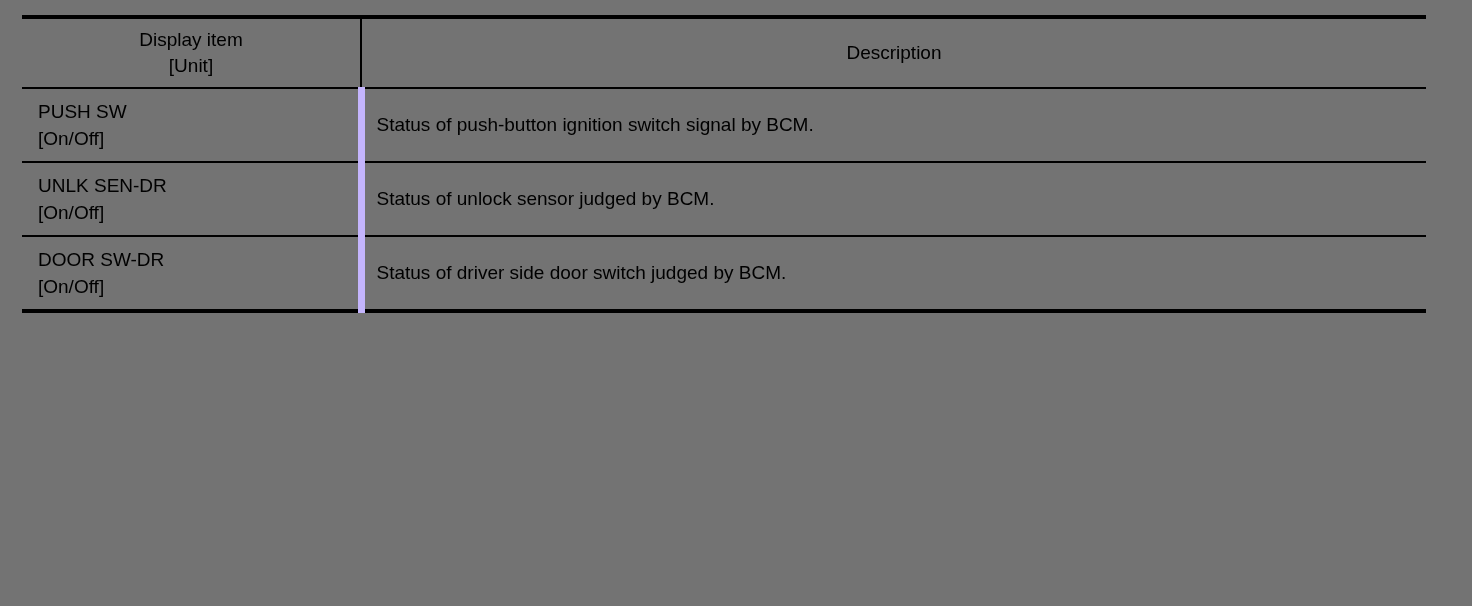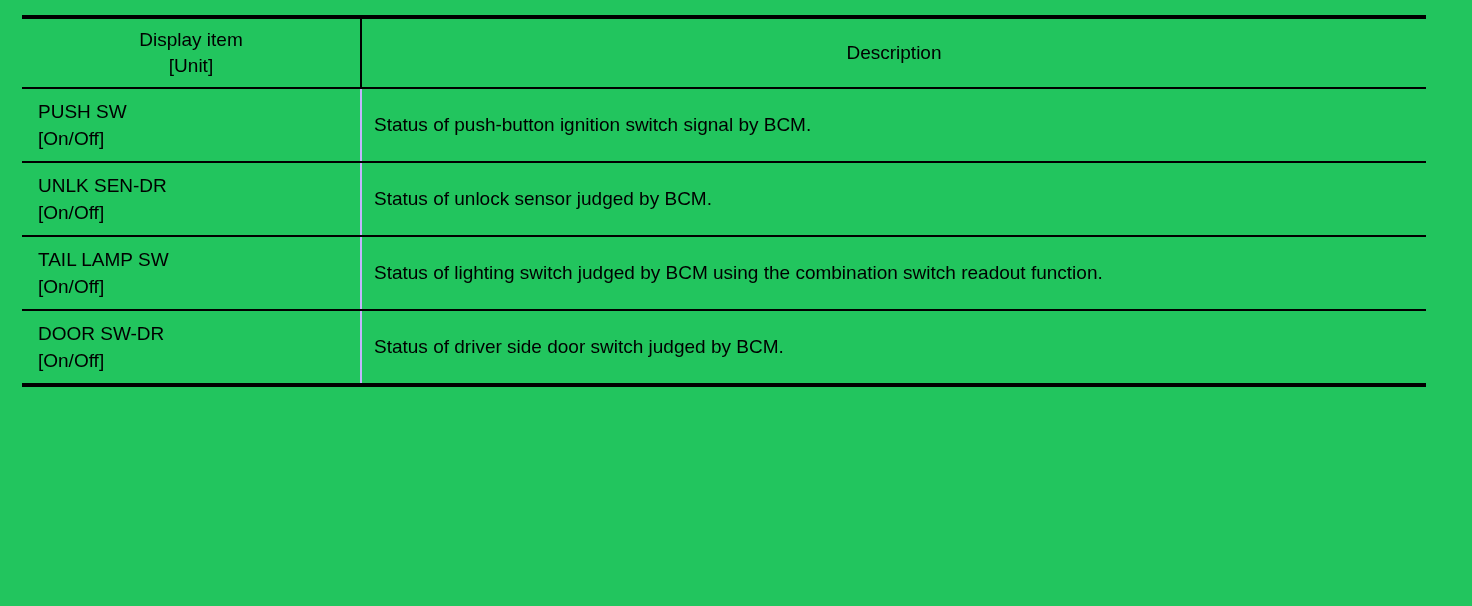--- a/index.html
+++ b/index.html
@@ -11,21 +11,21 @@
     width: 1472px;
     height: 606px;
     overflow: hidden;
     font-family: "Liberation Sans", sans-serif;
     color: #000000;
   }
   .page {
     position: relative;
     width: 1472px;
     height: 606px;
-    background: #22c55e;
+    background: #737373;
   }
   .spec-table {
     position: absolute;
     left: 22px;
     top: 15px;
     width: 1404px;
     border-collapse: collapse;
     table-layout: fixed;
     border-top: 4px solid #000000;
     border-bottom: 4px solid #000000;
@@ -63,21 +63,21 @@
 
   
   tr.data-row td {
     height: 72px;
     border-bottom: 2px solid #000000;
   }
   tr.data-row:last-child td {
     border-bottom: none;
   }
   td.cell-item {
-    border-right: 2px solid #c4b5fd;
+    border-right: 7px solid #c4b5fd;
     padding: 0 8px 0 16px;
     text-align: left;
     font-size: 19px;
     line-height: 27px;
   }
   td.cell-desc {
     padding: 0 10px 0 12px;
     text-align: left;
     font-size: 19px;
     line-height: 26px;
@@ -118,29 +118,20 @@
         <td class="cell-item">
           <span class="item-name">UNLK SEN-DR</span>
           <span class="item-unit">[On/Off]</span>
         </td>
         <td class="cell-desc">
           <span class="desc-text">Status of unlock sensor judged by BCM.</span>
         </td>
       </tr>
       <tr class="data-row">
         <td class="cell-item">
-          <span class="item-name">TAIL LAMP SW</span>
-          <span class="item-unit">[On/Off]</span>
-        </td>
-        <td class="cell-desc">
-          <span class="desc-text">Status of lighting switch judged by BCM using the combination switch readout function.</span>
-        </td>
-      </tr>
-      <tr class="data-row">
-        <td class="cell-item">
           <span class="item-name">DOOR SW-DR</span>
           <span class="item-unit">[On/Off]</span>
         </td>
         <td class="cell-desc">
           <span class="desc-text">Status of driver side door switch judged by BCM.</span>
         </td>
       </tr>
     </tbody>
   </table>
 </div>

